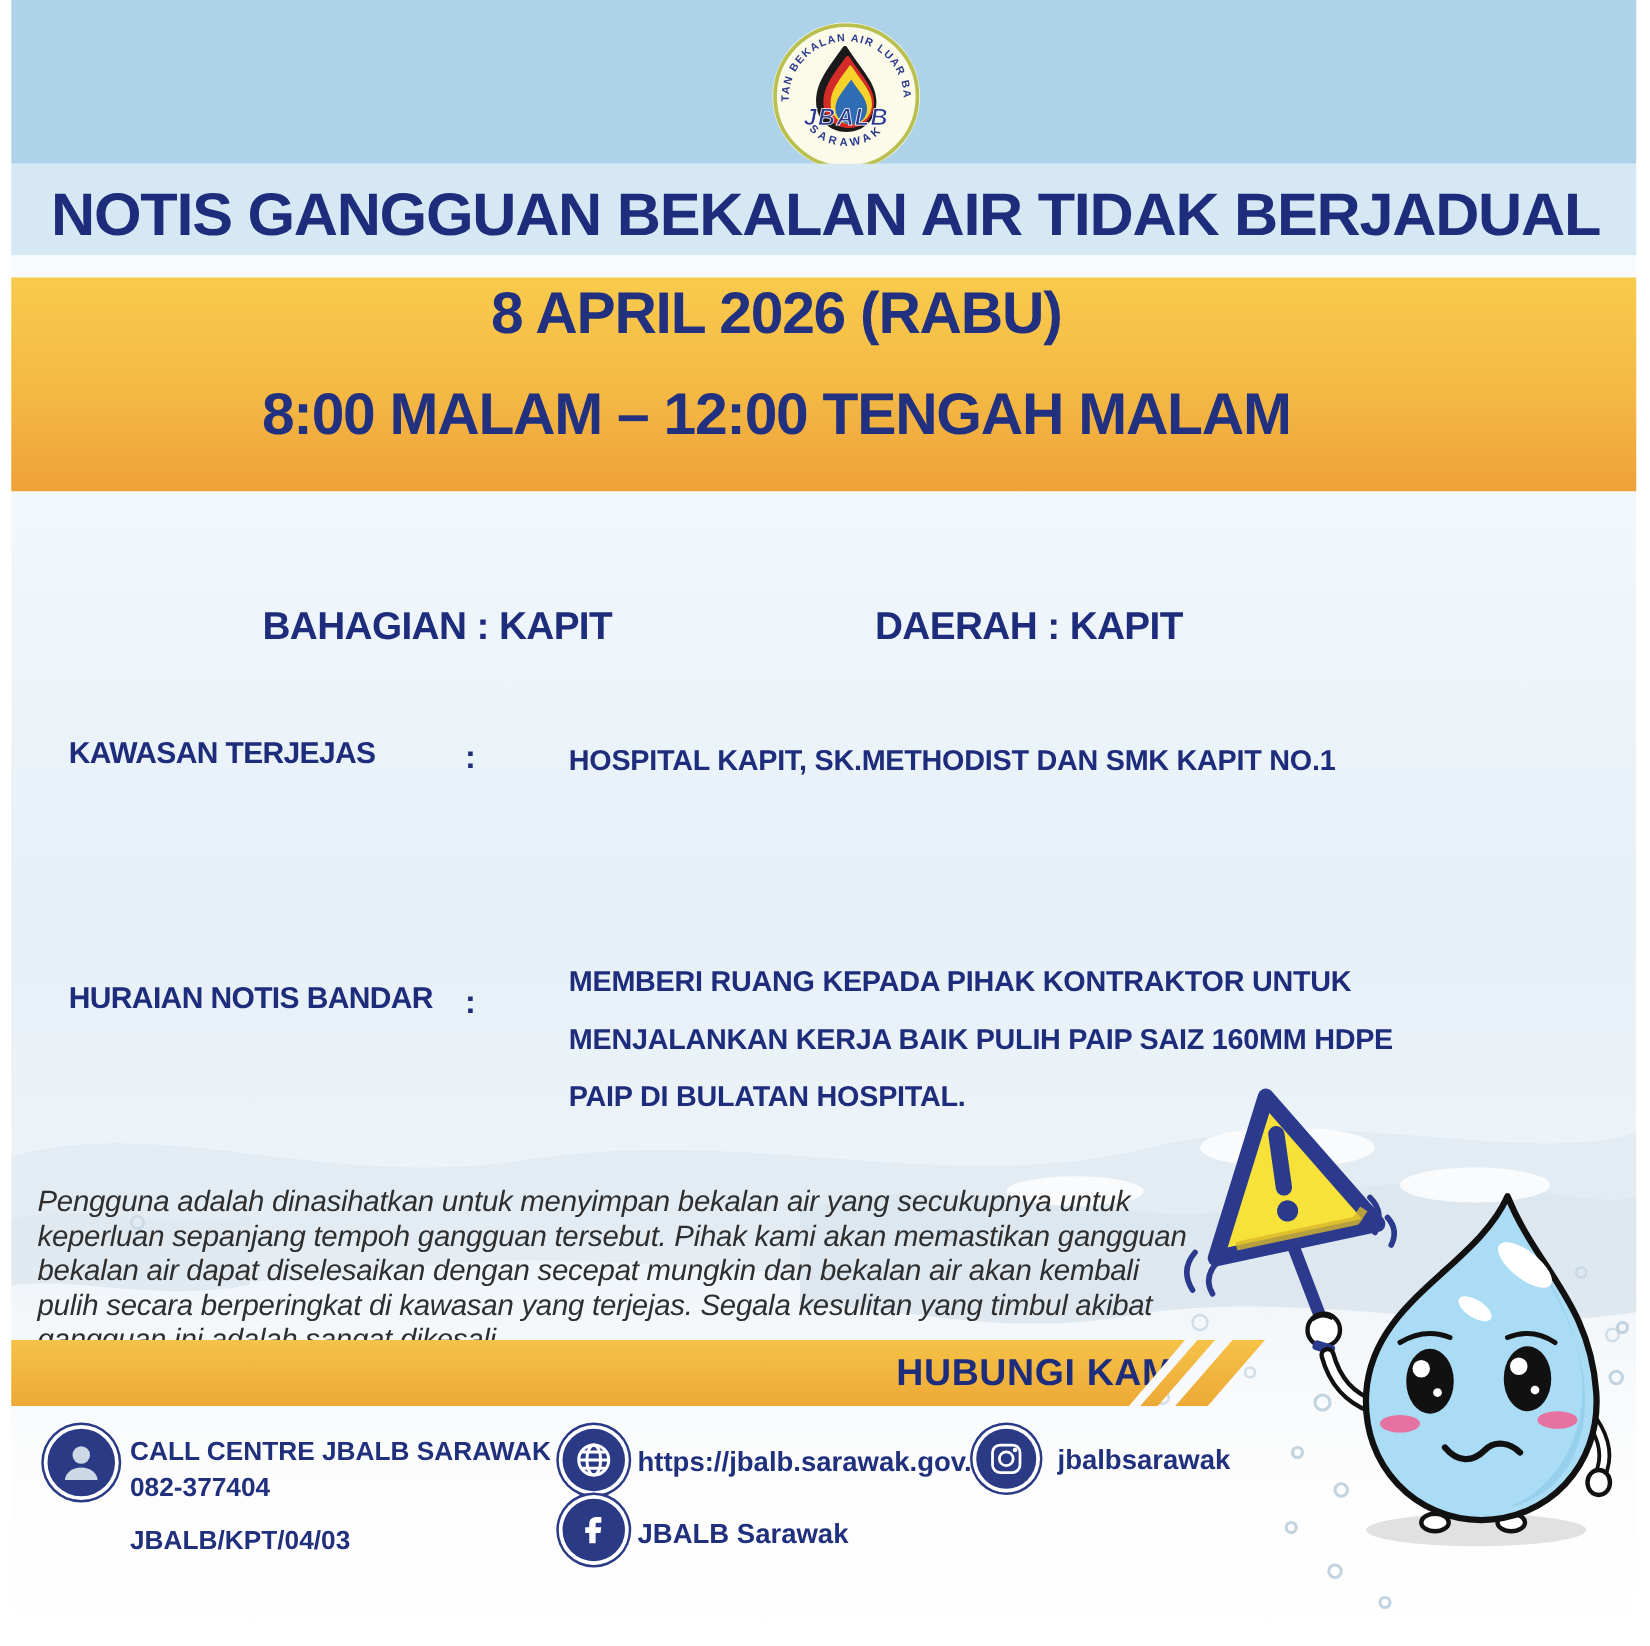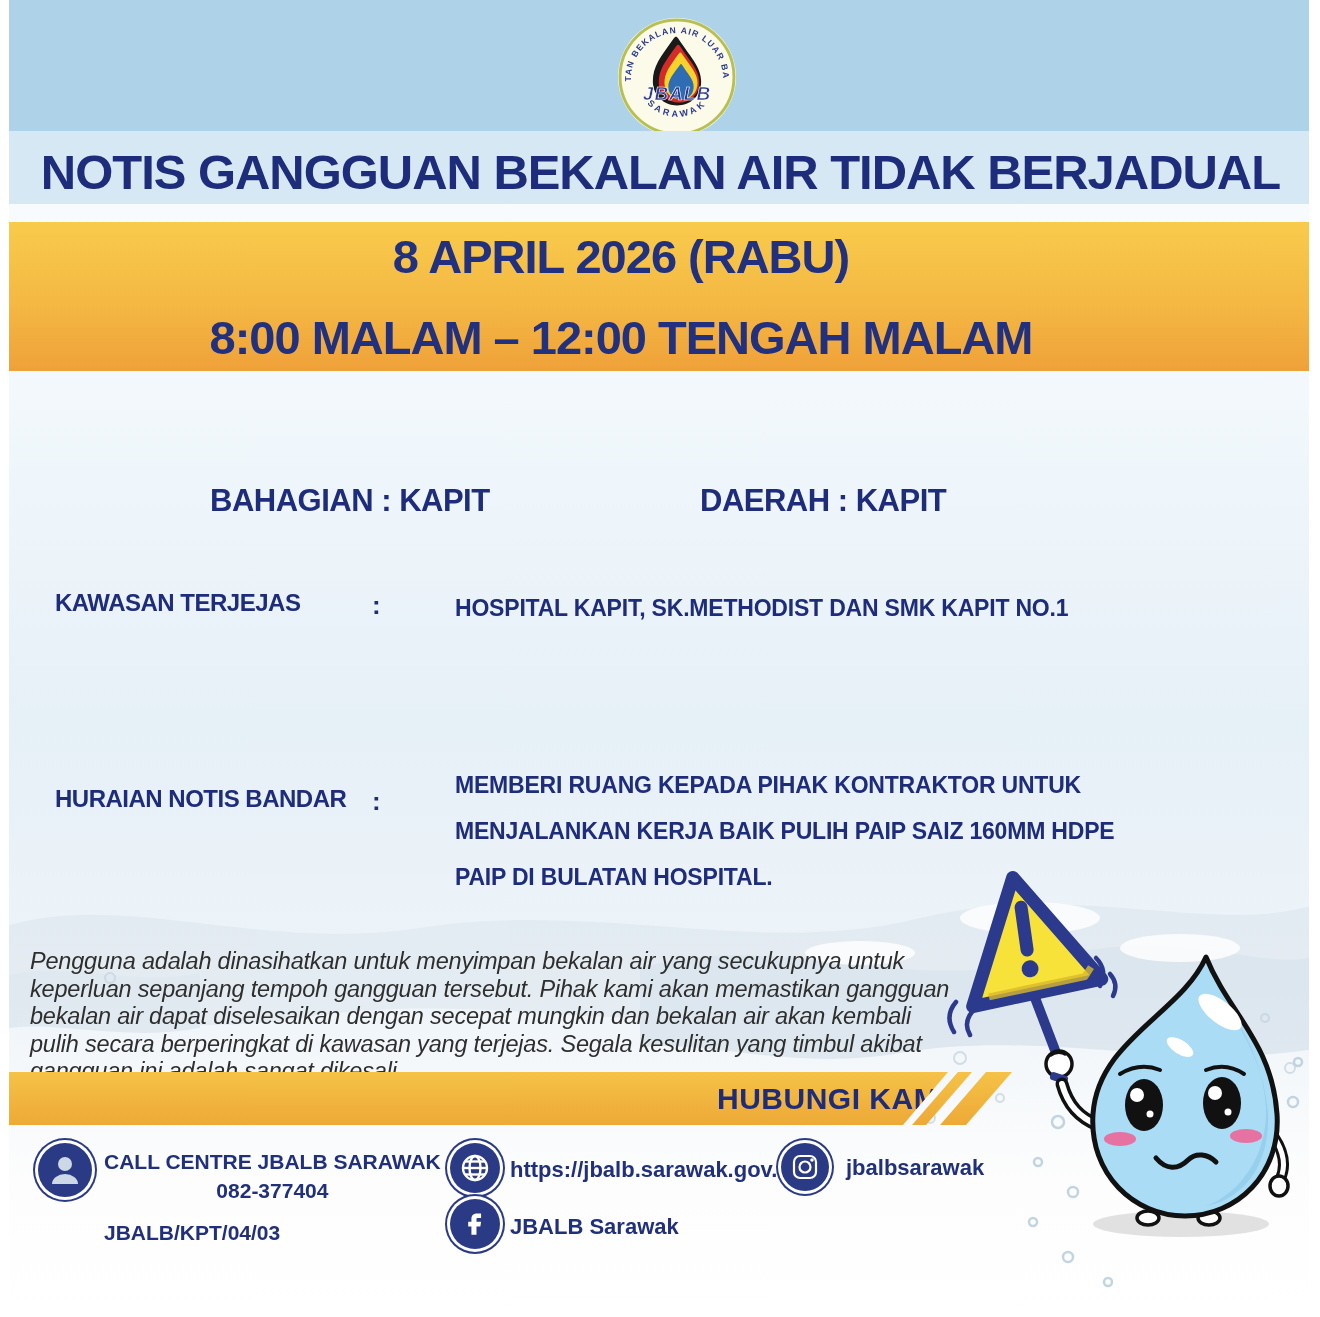--- a/index.html
+++ b/index.html
@@ -16,23 +16,23 @@
   
   .header-band { position:absolute; left:0; right:0; top:0; height:131px; background:#aed3e8; }
   .title-band  { position:absolute; left:0; right:0; top:131px; height:73px; background:#d5e8f3;
                  display:flex; align-items:center; justify-content:center; }
   .main-title  { color:#1e2c7c; font-weight:bold; font-size:48px; letter-spacing:-1px;
                  padding-top:10px; white-space:nowrap; transform:scaleX(1.02); }
 
   .logo-badge { position:absolute; left:616px; top:16px; width:122px; height:122px; }
 
   
-  .orange-band { position:absolute; left:0; right:0; top:222px; height:149px;
+  .orange-band { position:absolute; left:0; right:0; top:222px; height:171px;
                  background:linear-gradient(180deg,#f8cb4c 0%,#f4b843 55%,#efa139 100%);
-                 display:flex; flex-direction:column; align-items:center; justify-content:center;
+                 display:flex; flex-direction:column; align-items:center; 
                  gap:26px; padding-right:78px; }
   .sched-line { color:#21307f; font-weight:bold; font-size:47px; letter-spacing:-1px; white-space:nowrap; }
 
   
   .loc-text { position:absolute; color:#1e2c7c; font-weight:bold; font-size:31px; letter-spacing:-0.5px; white-space:nowrap; z-index:5; }
   .loc-bahagian { left:210px; top:483px; }
   .loc-daerah   { left:700px; top:483px; }
 
   
   .field-label { position:absolute; color:#1e2c7c; font-weight:bold; font-size:24px; letter-spacing:-0.5px; white-space:nowrap; z-index:5; }
@@ -65,21 +65,21 @@
 
   
   .cicon { position:absolute; border-radius:50%; background:#2b3a85; z-index:7;
            box-shadow:0 0 0 3px #ffffff, 0 0 0 5px #2b3a85;
            display:flex; align-items:center; justify-content:center; }
   .cicon svg { display:block; }
   .icon-person    { left:38px;  top:1143px; width:54px; height:54px; }
   .icon-globe     { left:450px; top:1143px; width:50px; height:50px; }
   .icon-facebook  { left:450px; top:1199px; width:50px; height:50px; }
   .icon-instagram { left:781px; top:1143px; width:48px; height:48px; }
-  .contact-text { position:absolute; color:#21307c; font-weight:bold; font-size:21px; z-index:7; white-space:nowrap;text-align:center; }
+  .contact-text { position:absolute; color:#21307c; font-weight:bold; font-size:21px; z-index:7; white-space:nowrap; }
   .call-lines   { left:104px; top:1147px; line-height:29px; }
   .website-text { left:510px; top:1157px; font-size:22px; }
   .facebook-text{ left:510px; top:1214px; font-size:22px; }
   .instagram-text{ left:846px; top:1155px; font-size:22px; }
   .ref-text     { left:104px; top:1221px; }
 
   
   .mascot { position:absolute; left:938px; top:862px; width:382px; height:452px; z-index:4; }
 </style>
 </head>

